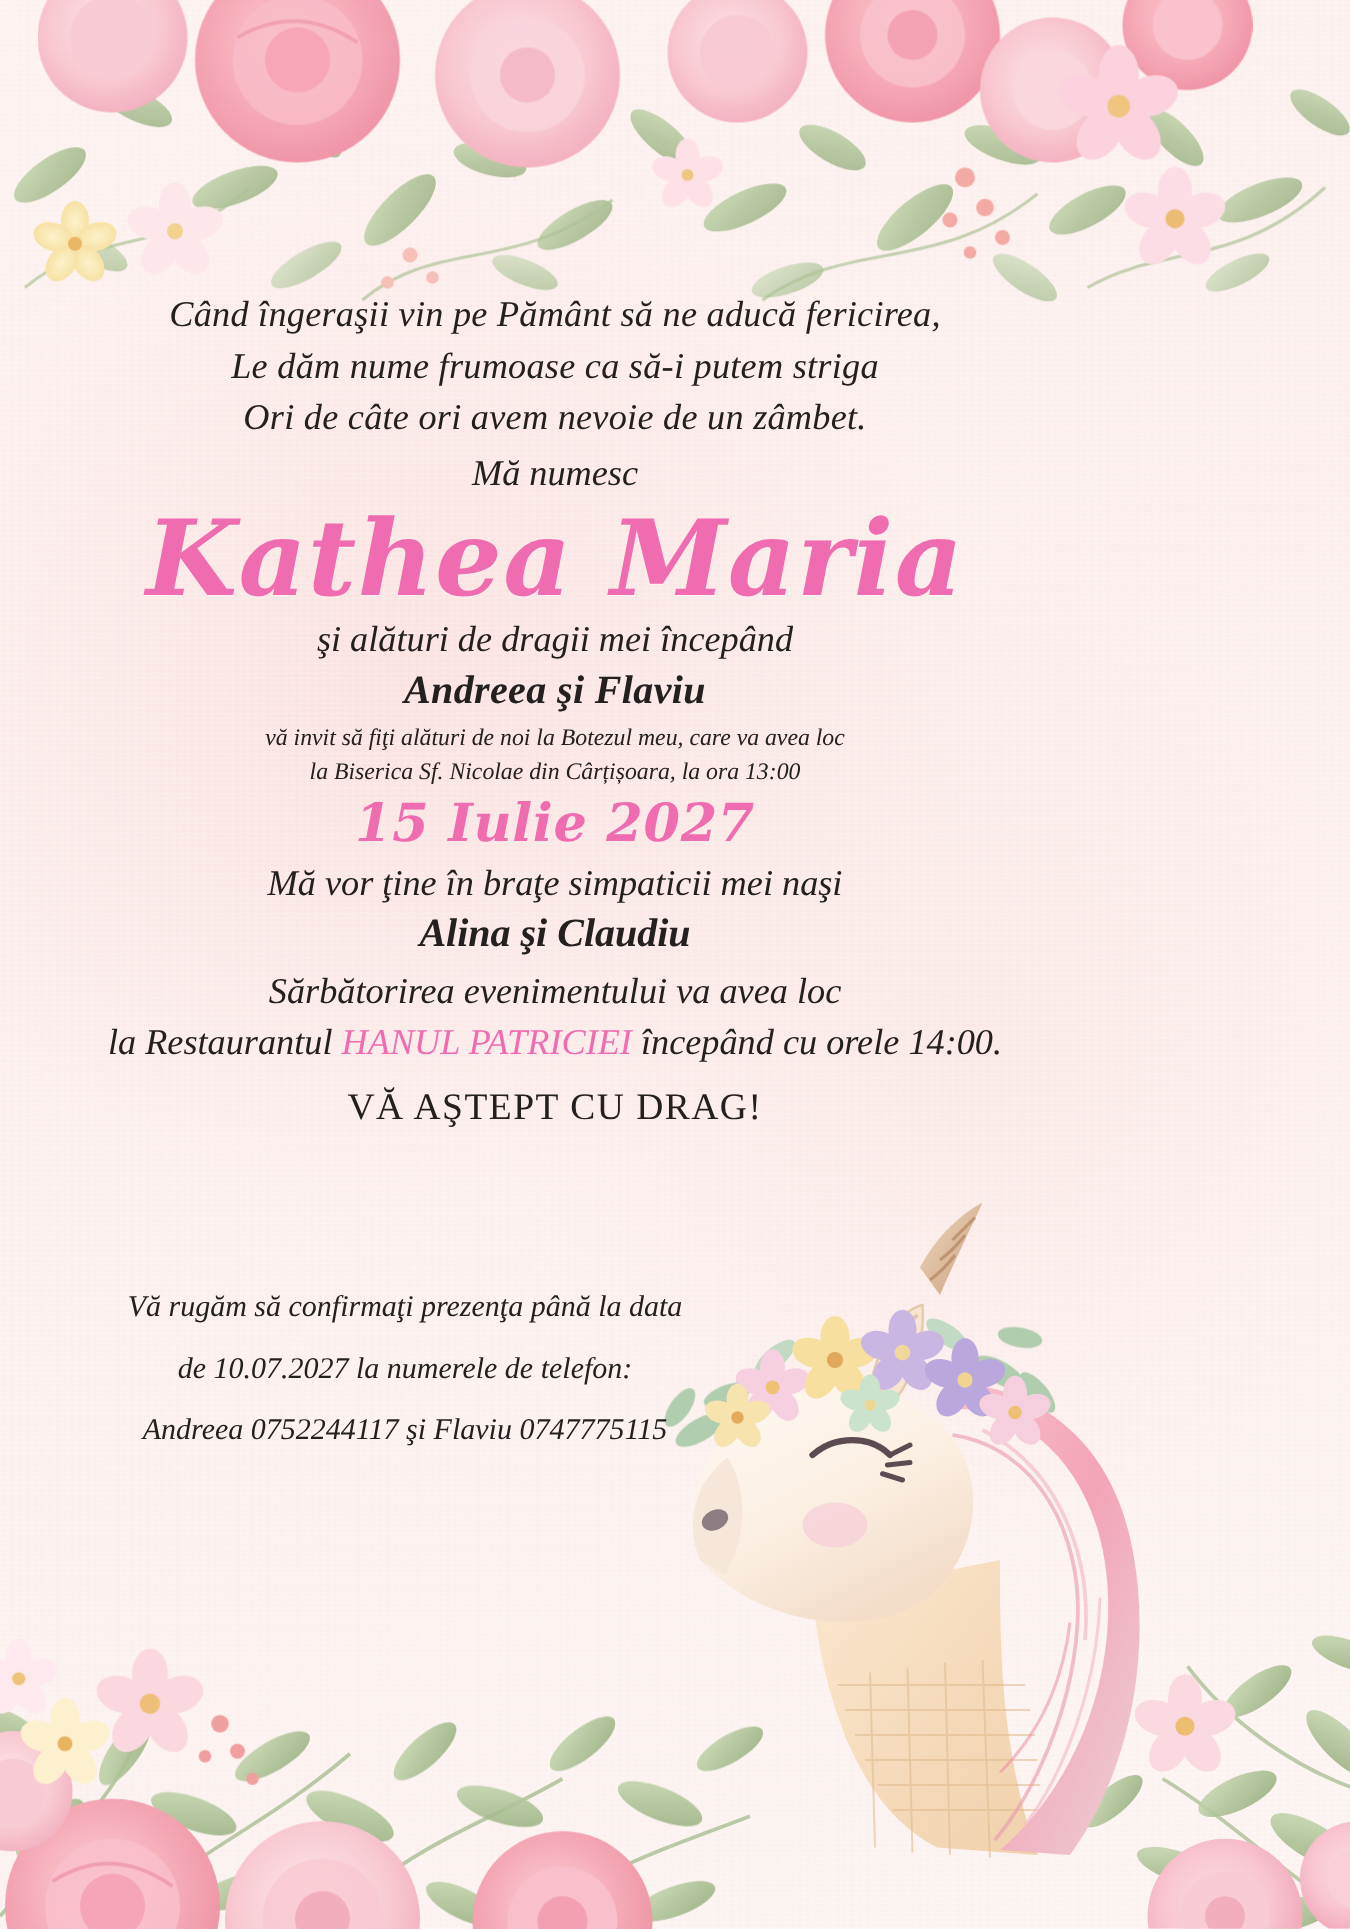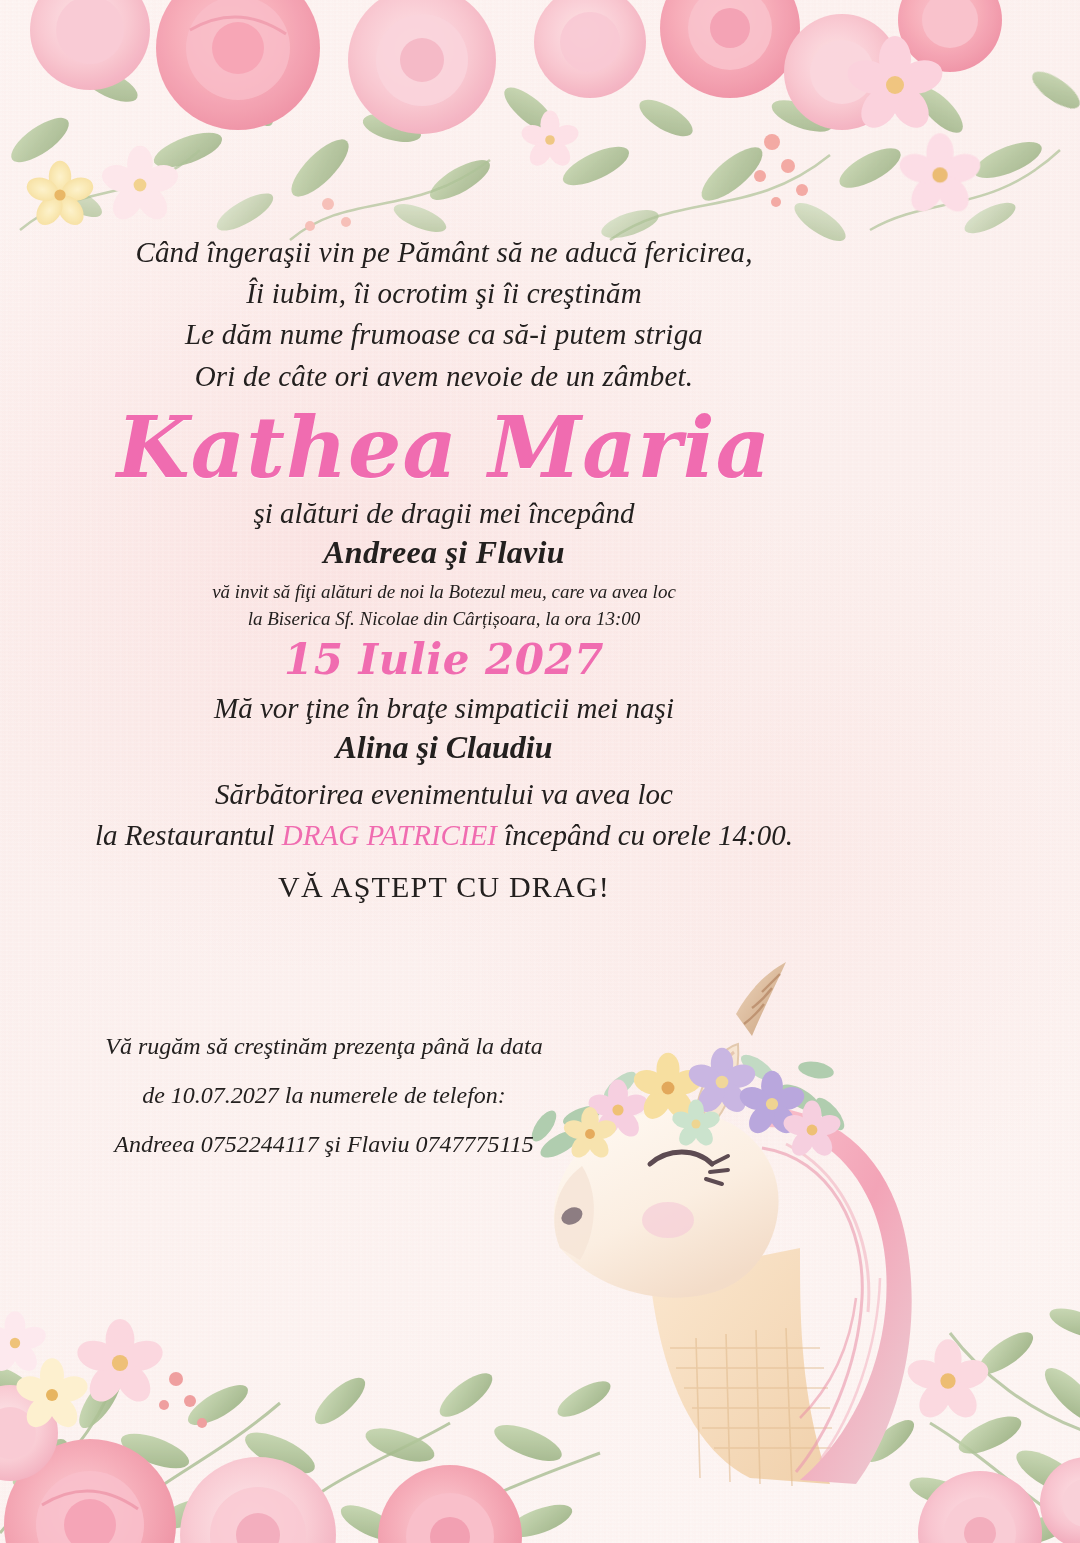--- a/index.html
+++ b/index.html
@@ -657,50 +657,50 @@
           <circle cx="0" cy="0" r="9" fill="#eed591"></circle>
         </g>
       </g>
     </g>
   </svg>
 
   <div class="content">
 
     <div class="verse">
       <div>Când îngeraşii vin pe Pământ să ne aducă fericirea,</div>
-      <div>Îi iubim, îi ocrotim şi îi creştinăm</div>
       <div>Le dăm nume frumoase ca să-i putem striga</div>
       <div>Ori de câte ori avem nevoie de un zâmbet.</div>
     </div>
 
+    <div class="ma-numesc">Mă numesc</div>
 
     <div class="baby-name">Kathea Maria</div>
 
     <div class="parents-intro">şi alături de dragii mei începând</div>
     <div class="parents">Andreea şi Flaviu</div>
 
     <div class="invite-line">
       <div>vă invit să fiţi alături de noi la Botezul meu, care va avea loc</div>
       <div>la Biserica Sf. Nicolae din Cârțișoara, la ora 13:00</div>
     </div>
 
     <div class="date">15 Iulie 2027</div>
 
     <div class="godparents-intro">Mă vor ţine în braţe simpaticii mei naşi</div>
     <div class="godparents">Alina şi Claudiu</div>
 
     <div class="party-line">
       <div>Sărbătorirea evenimentului va avea loc</div>
       <div>
-        <span>la Restaurantul </span><span class="venue">DRAG PATRICIEI</span><span> începând cu orele 14:00.</span>
+        <span>la Restaurantul </span><span class="venue">HANUL PATRICIEI</span><span> începând cu orele 14:00.</span>
       </div>
     </div>
 
     <div class="closing">VĂ AŞTEPT CU DRAG!</div>
   </div>
 
   <div class="rsvp">
-    <div>Vă rugăm să creştinăm prezenţa până la data</div>
+    <div>Vă rugăm să confirmaţi prezenţa până la data</div>
     <div>de 10.07.2027 la numerele de telefon:</div>
     <div>Andreea 0752244117 şi Flaviu 0747775115</div>
   </div>
 
 </div>
 
 </body></html>

